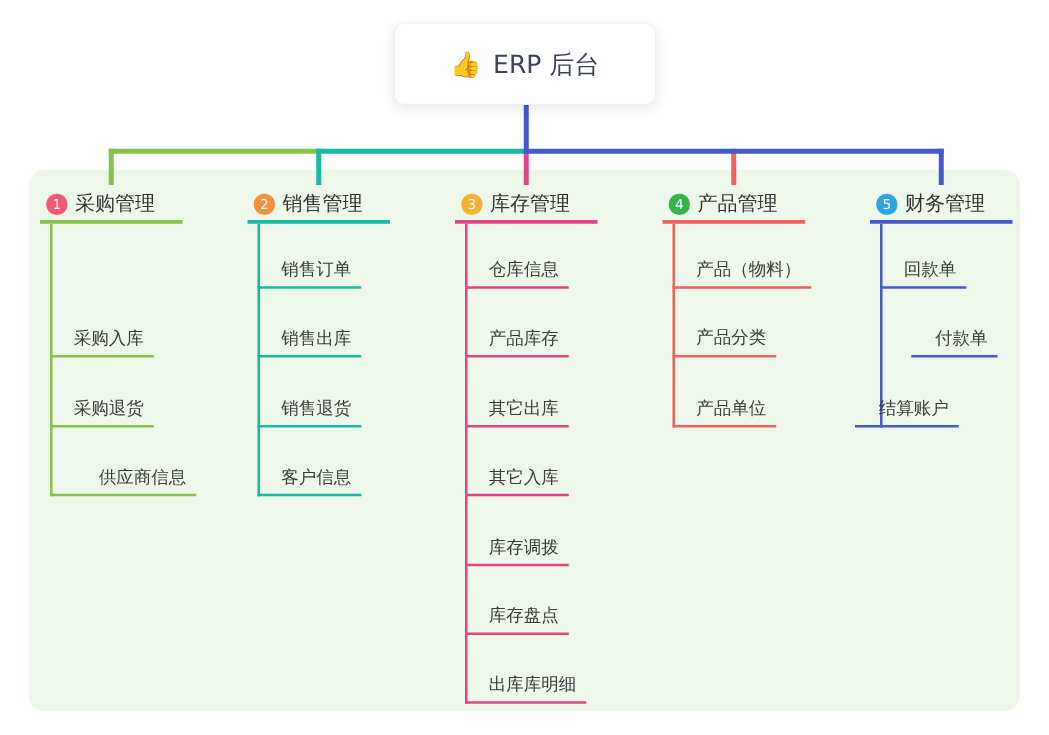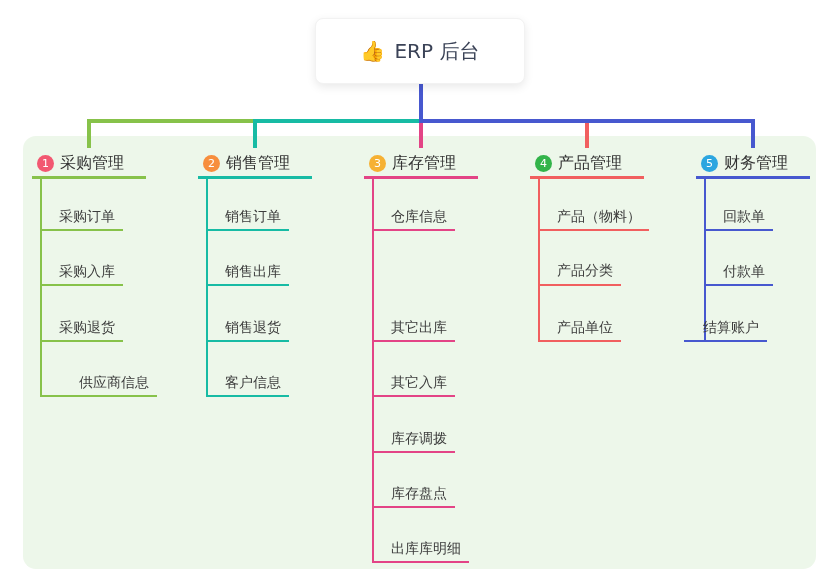--- a/index.html
+++ b/index.html
@@ -55,58 +55,58 @@
     <div class="line" style="left: 751px; top: 119px; width: 4px; height: 29px; background: rgb(71, 88, 207);"></div>
     <div class="line" style="left: 87px; top: 119px; width: 170px; height: 4px; background: rgb(135, 194, 74);"></div>
     <div class="line" style="left: 253px; top: 119px; width: 170px; height: 4px; background: rgb(23, 187, 164);"></div>
     <div class="line" style="left: 419px; top: 119px; width: 336px; height: 4px; background: rgb(71, 88, 207);"></div>
     <div class="line" style="left: 419px; top: 82px; width: 4px; height: 41px; background: rgb(71, 88, 207);"></div>
     <div class="branch-header" style="left: 32px; border-bottom-color: rgb(135, 194, 74);">
       <span class="badge" style="background: rgb(242, 88, 113);">1</span>
       <span>采购管理</span>
     </div>
     <div class="line" style="left: 40px; top: 179px; width: 2px; height: 218px; background: rgb(135, 194, 74);"></div>
-    <div class="child" style="left: 40px; top: 205px; border-bottom-color: rgb(135, 194, 74);">采购订单</div>
     <div class="child" style="left: 40px; top: 260px; border-bottom-color: rgb(135, 194, 74);">采购入库</div>
     <div class="child" style="left: 40px; top: 316px; border-bottom-color: rgb(135, 194, 74);">采购退货</div>
     <div class="child" style="left: 40px; top: 371px; border-bottom-color: rgb(135, 194, 74); padding-left: 39px;">供应商信息</div>
     <div class="branch-header" style="left: 198px; border-bottom-color: rgb(23, 187, 164);">
       <span class="badge" style="background: rgb(247, 142, 61);">2</span>
       <span>销售管理</span>
     </div>
     <div class="line" style="left: 206px; top: 179px; width: 2px; height: 218px; background: rgb(23, 187, 164);"></div>
     <div class="child" style="left: 206px; top: 205px; border-bottom-color: rgb(23, 187, 164);">销售订单</div>
     <div class="child" style="left: 206px; top: 260px; border-bottom-color: rgb(23, 187, 164);">销售出库</div>
     <div class="child" style="left: 206px; top: 316px; border-bottom-color: rgb(23, 187, 164);">销售退货</div>
     <div class="child" style="left: 206px; top: 371px; border-bottom-color: rgb(23, 187, 164);">客户信息</div>
     <div class="branch-header" style="left: 364px; border-bottom-color: rgb(227, 68, 134);">
       <span class="badge" style="background: rgb(246, 177, 51);">3</span>
       <span>库存管理</span>
     </div>
     <div class="line" style="left: 372px; top: 179px; width: 2px; height: 384px; background: rgb(227, 68, 134);"></div>
     <div class="child" style="left: 372px; top: 205px; border-bottom-color: rgb(227, 68, 134);">仓库信息</div>
+    <div class="child" style="left: 372px; top: 260px; border-bottom-color: rgb(227, 68, 134);">产品库存</div>
     <div class="child" style="left: 372px; top: 316px; border-bottom-color: rgb(227, 68, 134);">其它出库</div>
     <div class="child" style="left: 372px; top: 371px; border-bottom-color: rgb(227, 68, 134);">其它入库</div>
     <div class="child" style="left: 372px; top: 427px; border-bottom-color: rgb(227, 68, 134);">库存调拨</div>
     <div class="child" style="left: 372px; top: 482px; border-bottom-color: rgb(227, 68, 134);">库存盘点</div>
     <div class="child" style="left: 372px; top: 537px; border-bottom-color: rgb(227, 68, 134);">出库库明细</div>
     <div class="branch-header" style="left: 530px; border-bottom-color: rgb(241, 95, 95);">
       <span class="badge" style="background: rgb(50, 180, 74);">4</span>
       <span>产品管理</span>
     </div>
     <div class="line" style="left: 538px; top: 179px; width: 2px; height: 163px; background: rgb(241, 95, 95);"></div>
     <div class="child" style="left: 538px; top: 205px; border-bottom-color: rgb(241, 95, 95);">产品（物料）</div>
     <div class="child" style="left: 538px; top: 260px; border-bottom-color: rgb(241, 95, 95); font-family: Liberation Serif, serif;">产品分类</div>
     <div class="child" style="left: 538px; top: 316px; border-bottom-color: rgb(241, 95, 95);">产品单位</div>
     <div class="branch-header" style="left: 696px; border-bottom-color: rgb(71, 88, 207);">
       <span class="badge" style="background: rgb(44, 166, 224);">5</span>
       <span>财务管理</span>
     </div>
     <div class="line" style="left: 704px; top: 179px; width: 2px; height: 163px; background: rgb(71, 88, 207);"></div>
     <div class="child" style="left: 704px; top: 205px; border-bottom-color: rgb(71, 88, 207);">回款单</div>
-    <div class="child" style="left: 704px; top: 260px; border-bottom-color: rgb(71, 88, 207);">付款单</div>
+    <div class="child" style="left: 729px; top: 260px; border-bottom-color: rgb(71, 88, 207);">付款单</div>
     <div class="child" style="left: 684px; top: 316px; border-bottom-color: rgb(71, 88, 207);">结算账户</div>
     <div class="root-node">
     <span class="emoji">👍</span>
     <span>ERP 后台</span>
   </div>
 
 </div>
 
 </body></html>

